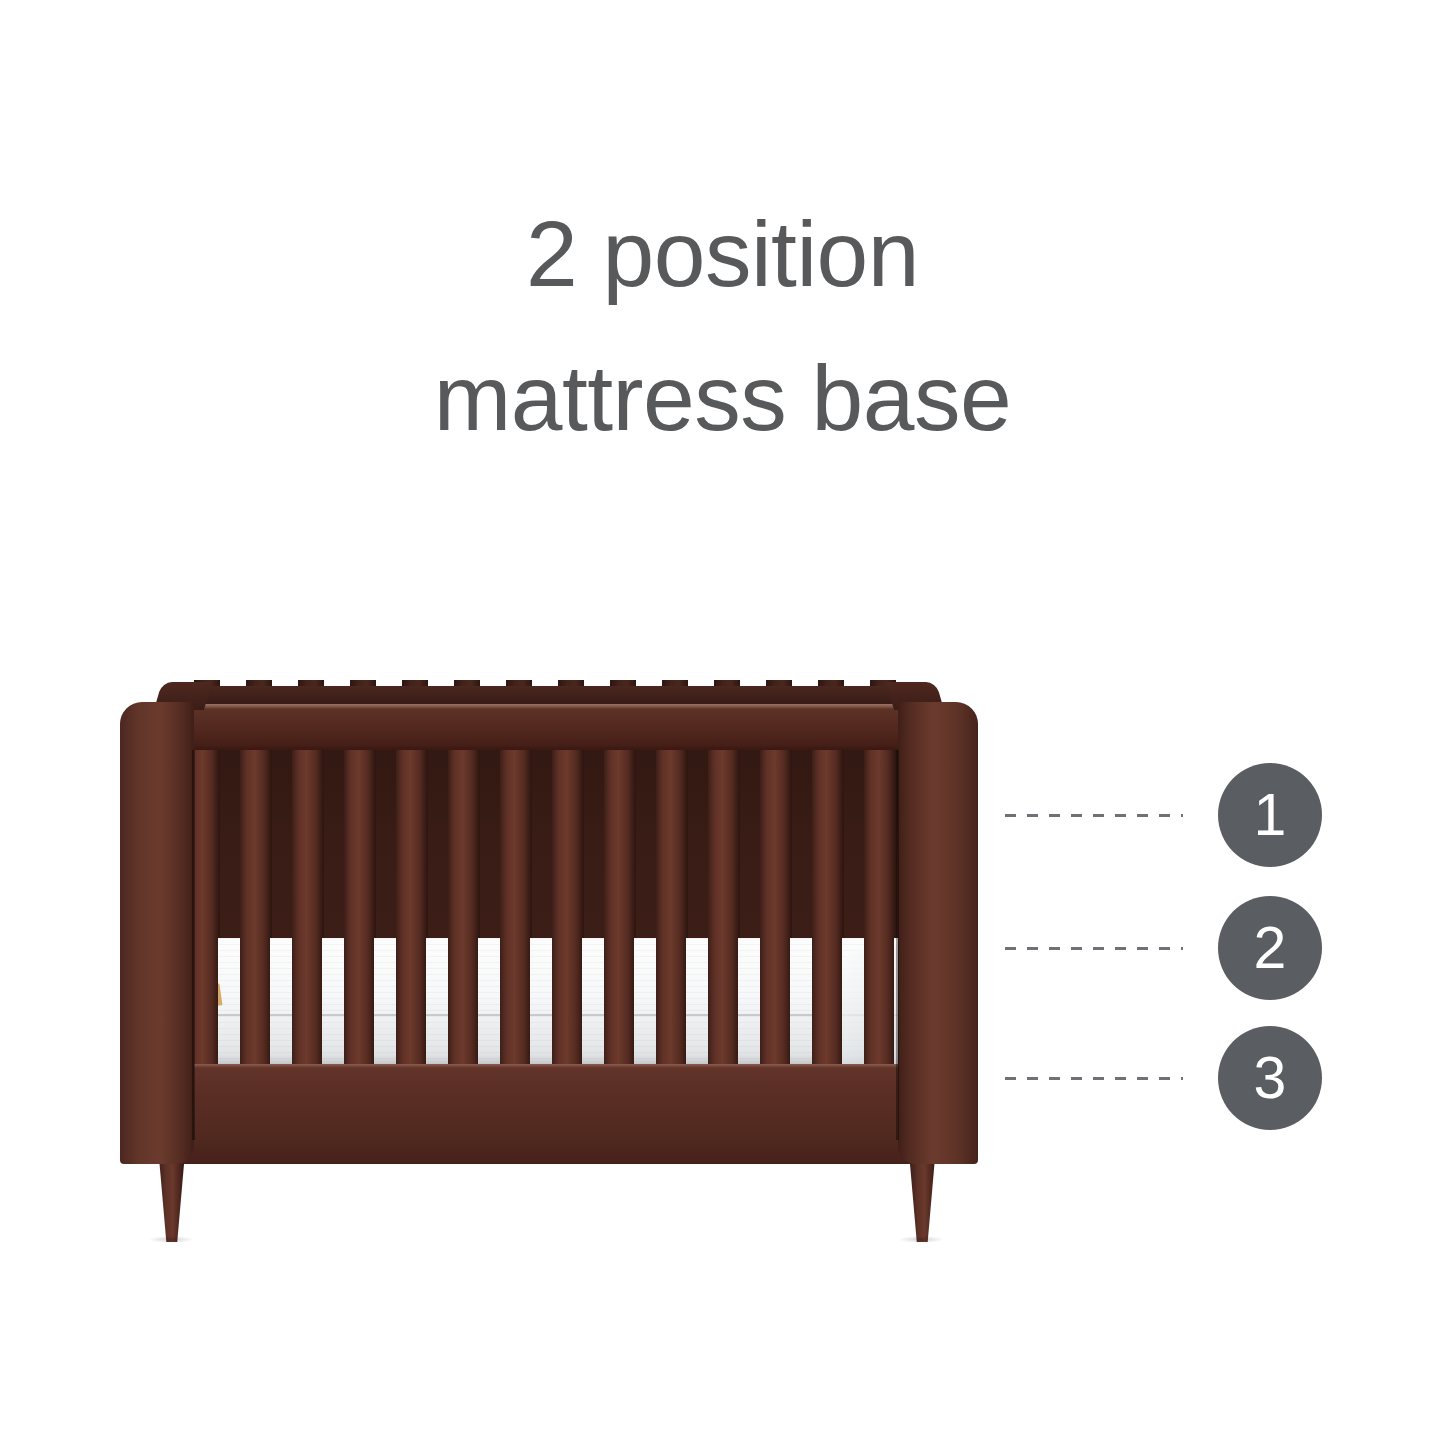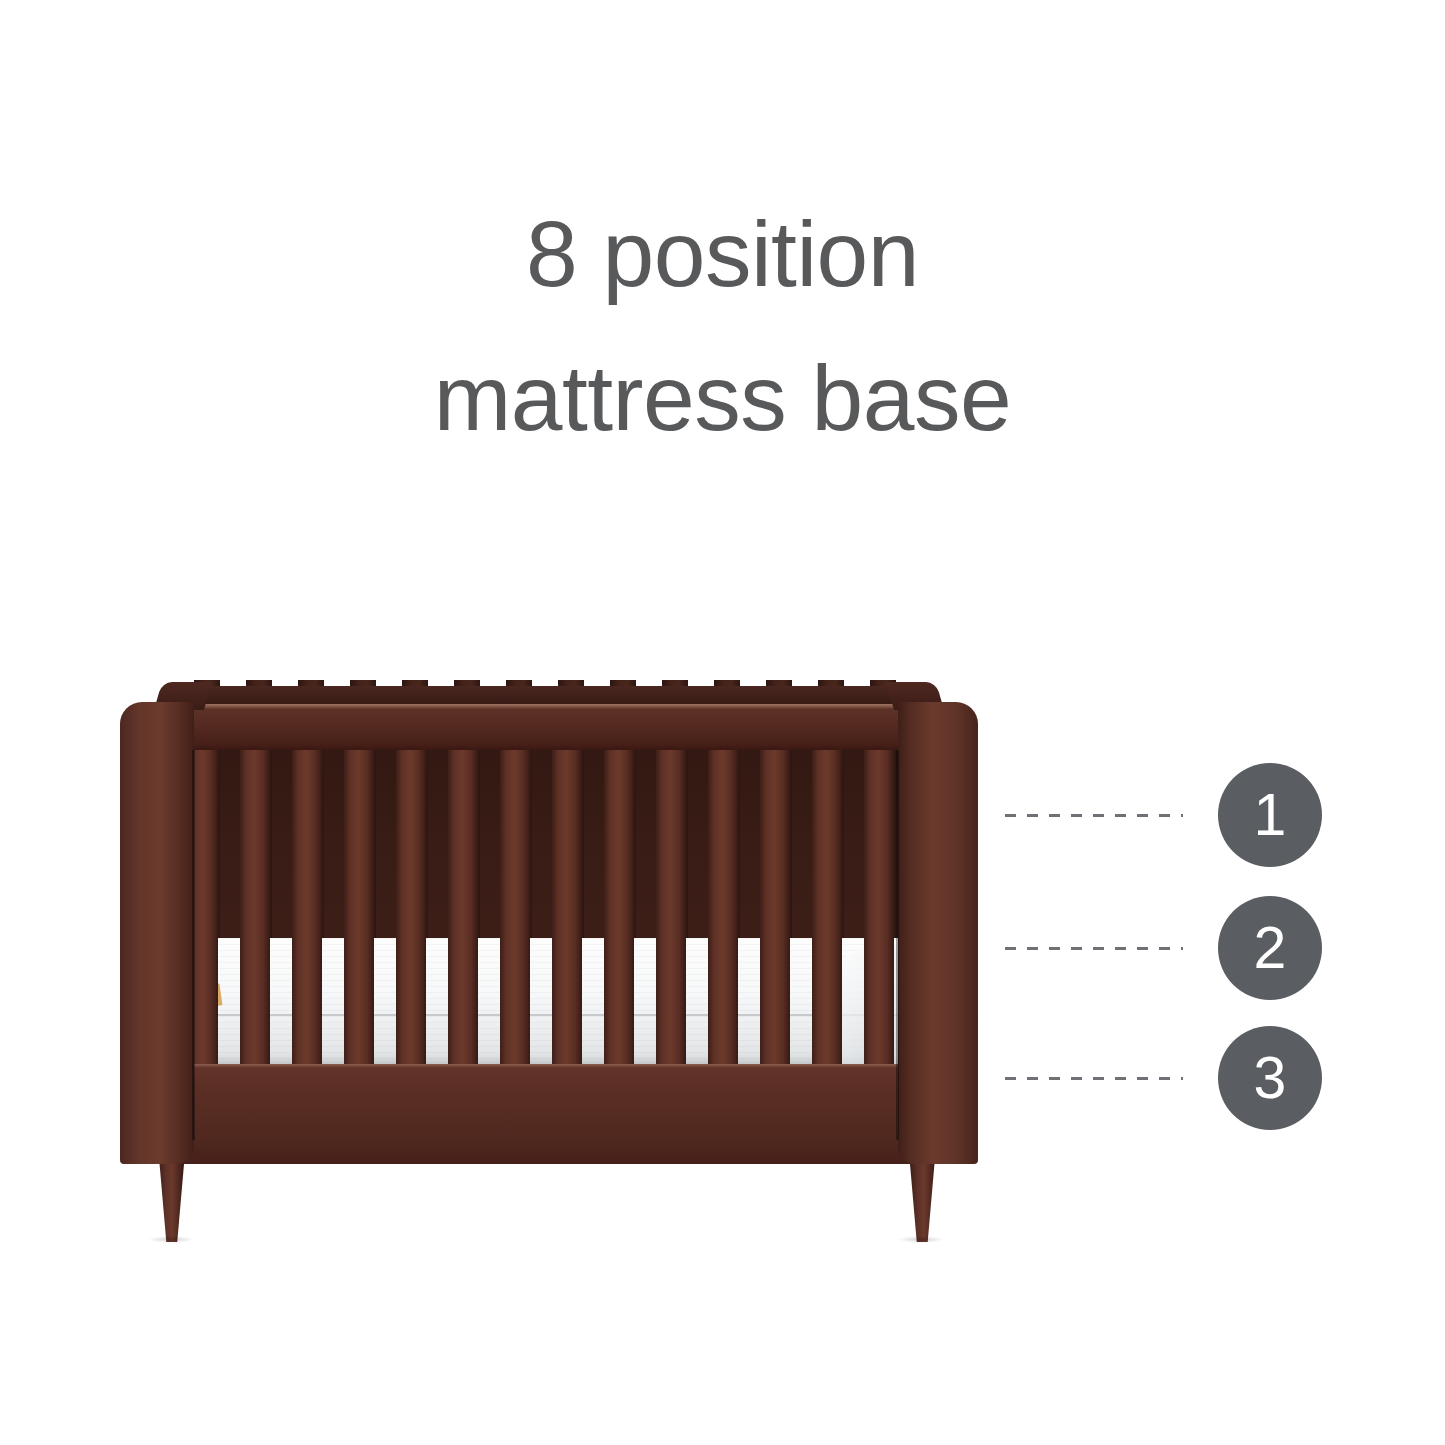--- a/index.html
+++ b/index.html
@@ -167,21 +167,21 @@
     position:absolute;left:30px;top:556px;width:46px;height:7px;
     background:radial-gradient(ellipse at center,rgba(0,0,0,.18),rgba(0,0,0,0) 70%);
   }
   .floorshadow.r{left:780px;}
 </style>
 </head>
 <body>
 
 <div id="stage">
 
-  <div class="headline">8 position
+  <div class="headline">2 position
 mattress base</div>
 
   <div id="crib">
 
     <div class="farwall grain"></div>
     <div class="farslat" style="left:76px"></div>
     <div class="farslat" style="left:128px"></div>
     <div class="farslat" style="left:180px"></div>
     <div class="farslat" style="left:232px"></div>
     <div class="farslat" style="left:284px"></div>

